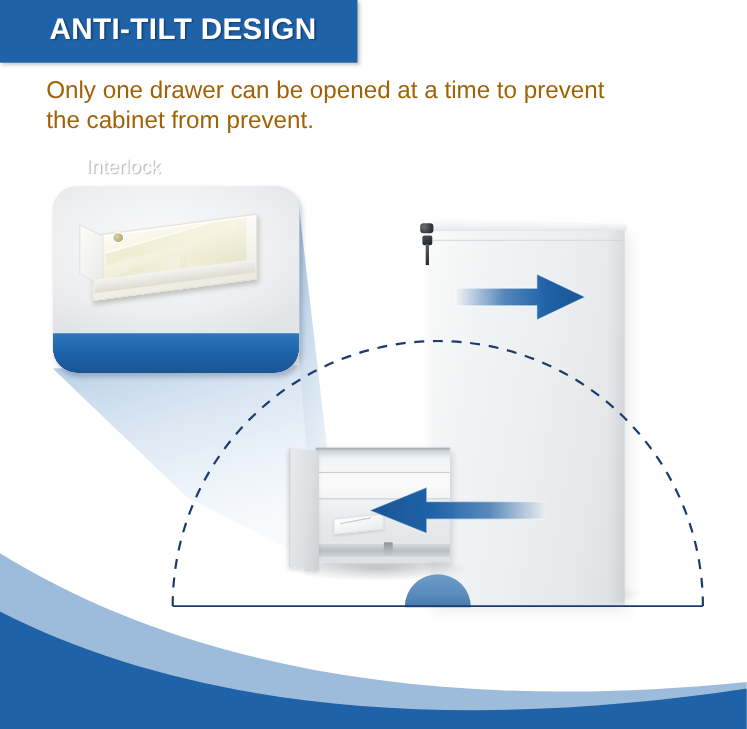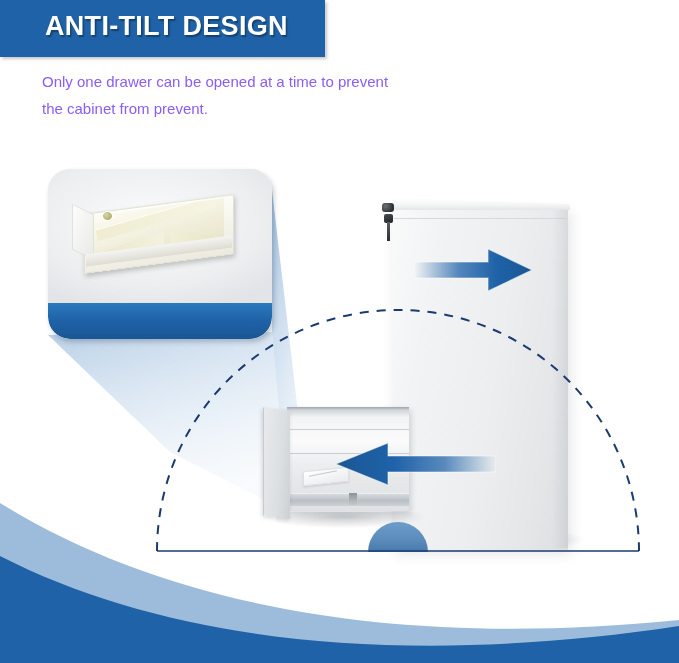--- a/index.html
+++ b/index.html
@@ -40,23 +40,23 @@
     white-space: nowrap;
     text-align: center;
   }
 
   
   #body-copy {
     position: absolute;
     left: 42px;
     top: 68px;
     width: 540px;
-    font-size: 15px;
+    font-size: 22px;
     line-height: 27px;
-    color: #8b5cf6;
+    color: #a16207;
   }
   #body-copy .ln { display: block; }
 
   
   #scene {
     position: absolute;
     left: 0; top: 0;
     width: 679px;
     height: 663px;
   }
@@ -430,15 +430,16 @@
           <div class="ilk" id="ilk-rib1"></div>
           <div class="ilk" id="ilk-rib2"></div>
           <div class="ilk" id="ilk-rib3"></div>
         </div>
         <div class="ilk" id="ilk-left-wing"></div>
         <div class="ilk" id="ilk-lip"></div>
         <div class="ilk" id="ilk-screw"></div>
       </div>
       <div id="inset-label-bar"></div>
     </div>
+    <div id="inset-label-text">Interlock</div>
 
   </div>
 </div>
 
 </body></html>

